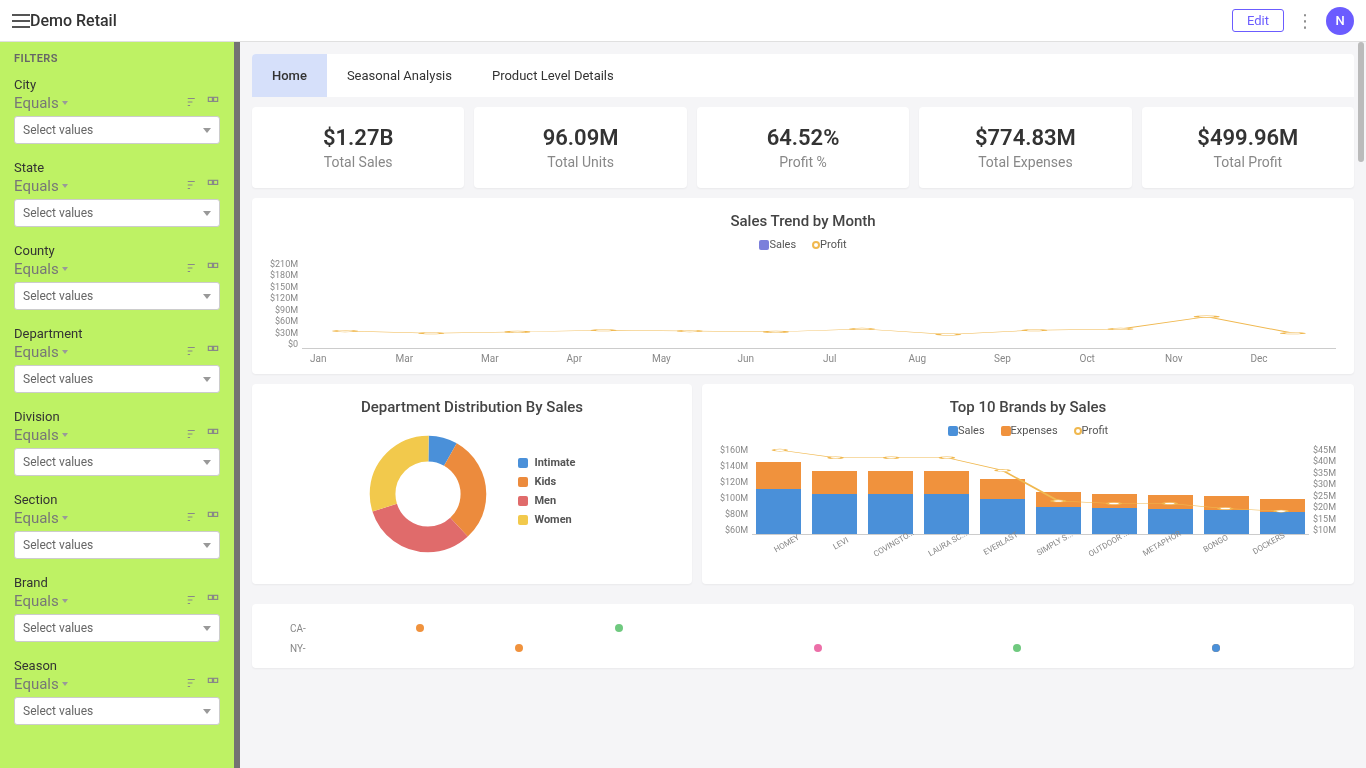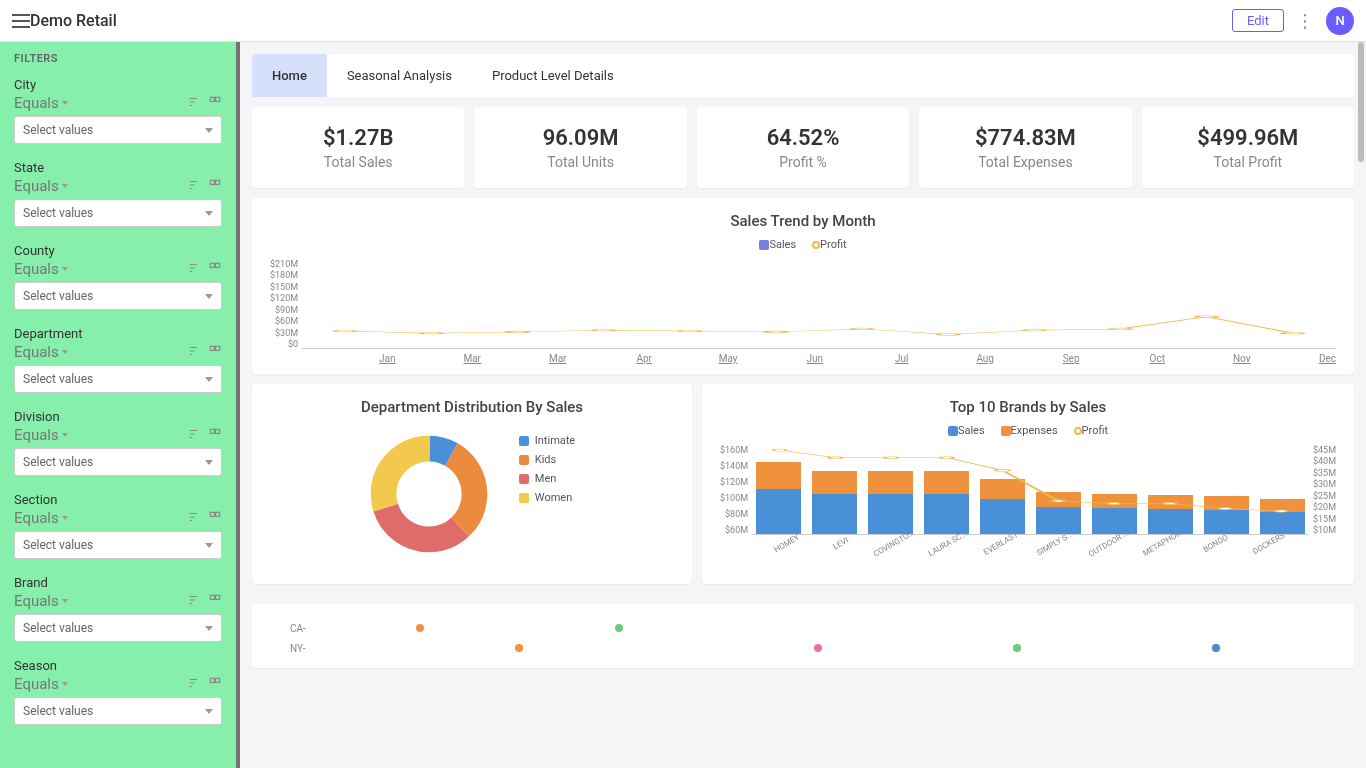--- a/index.html
+++ b/index.html
@@ -7,21 +7,21 @@
 .topbar { height: 42px; background: #fff; border-bottom: 1px solid #e0e0e0; display: flex; align-items: center; padding: 0 12px; justify-content: space-between; }
 .topbar-left { display: flex; align-items: center; gap: 0; text-align: right; }
 .hamburger { width: 18px; height: 14px; cursor: pointer; display: flex; flex-direction: column; justify-content: space-between; }
 .hamburger span { height: 2px; background: #555; width: 100%; }
 .app-title { font-size: 16px; font-weight: 500; color: #333; }
 .topbar-right { display: flex; align-items: center; gap: 12px; }
 .edit-btn { border: 1px solid #6b5cff; color: #6b5cff; background: #fff; padding: 3px 14px; font-size: 13px; border-radius: 3px; cursor: pointer; }
 .kebab { color: #888; cursor: pointer; font-size: 18px; }
 .avatar { width: 28px; height: 28px; border-radius: 50%; background: #6b5cff; color: #fff; display: flex; align-items: center; justify-content: center; font-size: 13px; font-weight: 500; }
 .main { display: flex; height: calc(768px - 42px); }
-.sidebar { width: 240px; background: #86efac; border-right: 4px solid #737373; padding: 10px 14px; overflow-y: auto; }
+.sidebar { width: 240px; background: #bef264; border-right: 6px solid #737373; padding: 10px 14px; overflow-y: auto; }
 .filters-title { font-size: 11px; font-weight: 600; color: #666; letter-spacing: 0.5px; margin-bottom: 12px; }
 .filter-group { margin-bottom: 16px; }
 .filter-label { font-size: 13px; color: #333; margin-bottom: 2px; }
 .filter-row { display: flex; justify-content: space-between; align-items: center; margin-bottom: 4px; }
 .equals { font-size: 15px; color: #777; display: inline-flex; align-items: center; gap: 3px; cursor: pointer; }
 .equals::after { content: ""; border-left: 3px solid transparent; border-right: 3px solid transparent; border-top: 4px solid #999; }
 .filter-icons { display: flex; gap: 6px; color: #888; font-size: 13px; }
 .filter-icons span { cursor: pointer; }
 .select-values { width: 100%; border: 1px solid #ccc; background: #fff; padding: 6px 8px; font-size: 12px; color: #666; border-radius: 3px; display: flex; justify-content: space-between; align-items: center; cursor: pointer; }
 .select-values::after { content: ""; border-left: 4px solid transparent; border-right: 4px solid transparent; border-top: 5px solid #999; }
@@ -41,23 +41,23 @@
 .lg-circle { width: 8px; height: 8px; border-radius: 50%; border: 2px solid; background: #fff; }
 .row2 { display: flex; gap: 10px; margin-bottom: 10px; }
 .row2 .chart-card:first-child { width: 440px; }
 .row2 .chart-card:last-child { flex: 1; }
 .bar-chart-area { display: flex; }
 .y-axis { display: flex; flex-direction: column; justify-content: space-between; font-size: 9px; color: #888; text-align: right; padding-right: 4px; height: 90px; }
 .bars-container { flex: 1; display: flex; align-items: flex-end; gap: 2%; height: 90px; border-bottom: 1px solid #ccc; position: relative; padding: 0 8px; }
 .bar-wrap { flex: 1; display: flex; flex-direction: column; align-items: center; }
 .bar { width: 100%; background: #7b7fdb; }
 .x-labels { display: flex; font-size: 10px; color: #888; margin-top: 4px; padding-left: 40px; }
-.x-labels span { flex: 1; text-align: right; text-decoration: underline; }
+.x-labels span { flex: 1; text-align: left; }
 .line-svg { position: absolute; top: 0; left: 0; width: 100%; height: 100%; pointer-events: none; }
-.donut-wrap { display: flex; align-items: flex-start; justify-content: center; gap: 30px; padding: 10px 0 20px; }
+.donut-wrap { display: flex; align-items: center; justify-content: center; gap: 30px; padding: 10px 0 20px; font-weight: bold; }
 .donut-legend { font-size: 11px; color: #555; }
 .donut-legend div { display: flex; align-items: center; gap: 6px; margin-bottom: 6px; }
 .brands-area { display: flex; }
 .brands-y { display: flex; flex-direction: column; justify-content: space-between; font-size: 9px; color: #888; text-align: right; padding-right: 4px; height: 90px; }
 .brands-y2 { display: flex; flex-direction: column; justify-content: space-between; font-size: 9px; color: #888; text-align: left; padding-left: 4px; height: 90px; }
 .brands-bars { flex: 1; display: flex; align-items: flex-end; gap: 2%; height: 90px; border-bottom: 1px solid #ccc; position: relative; padding: 0 4px; }
 .stacked-bar { flex: 1; display: flex; flex-direction: column; justify-content: flex-end; }
 .brands-x { display: flex; font-size: 8px; color: #888; margin-top: 4px; padding: 0 40px; }
 .brands-x span { flex: 1; text-align: center; transform: rotate(-30deg); transform-origin: center; white-space: nowrap; }
 .scroll-track { position: absolute; right: 2px; top: 0; width: 6px; height: 100%; }

